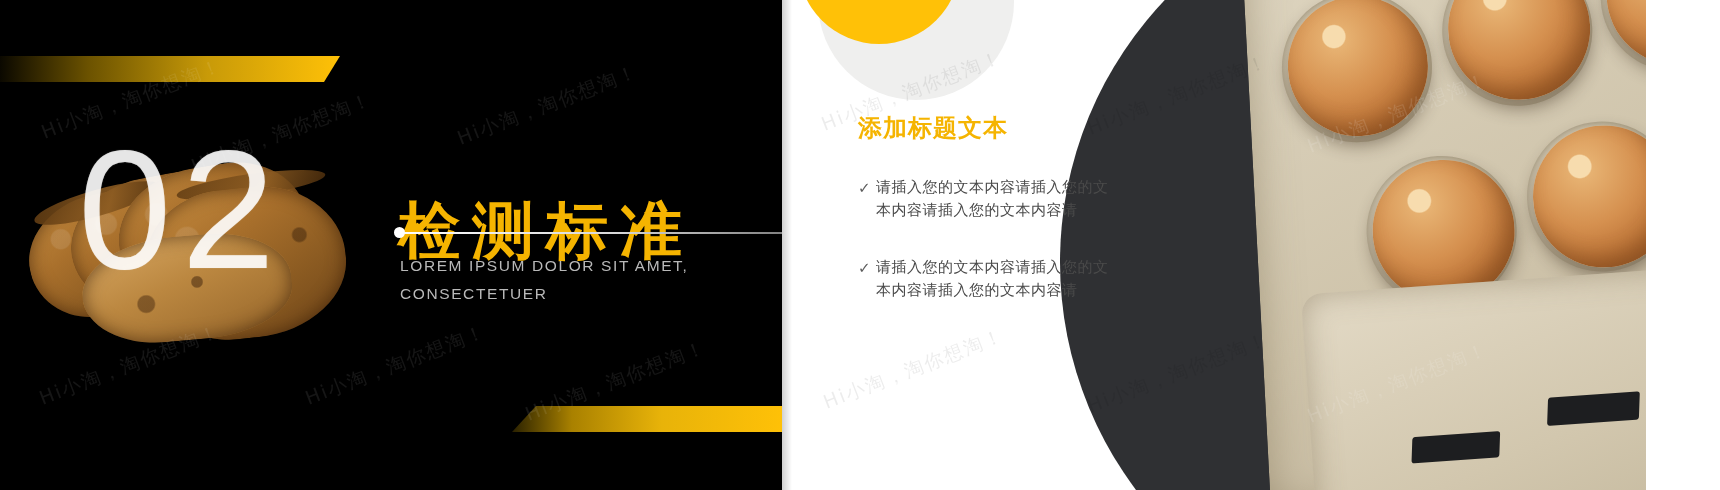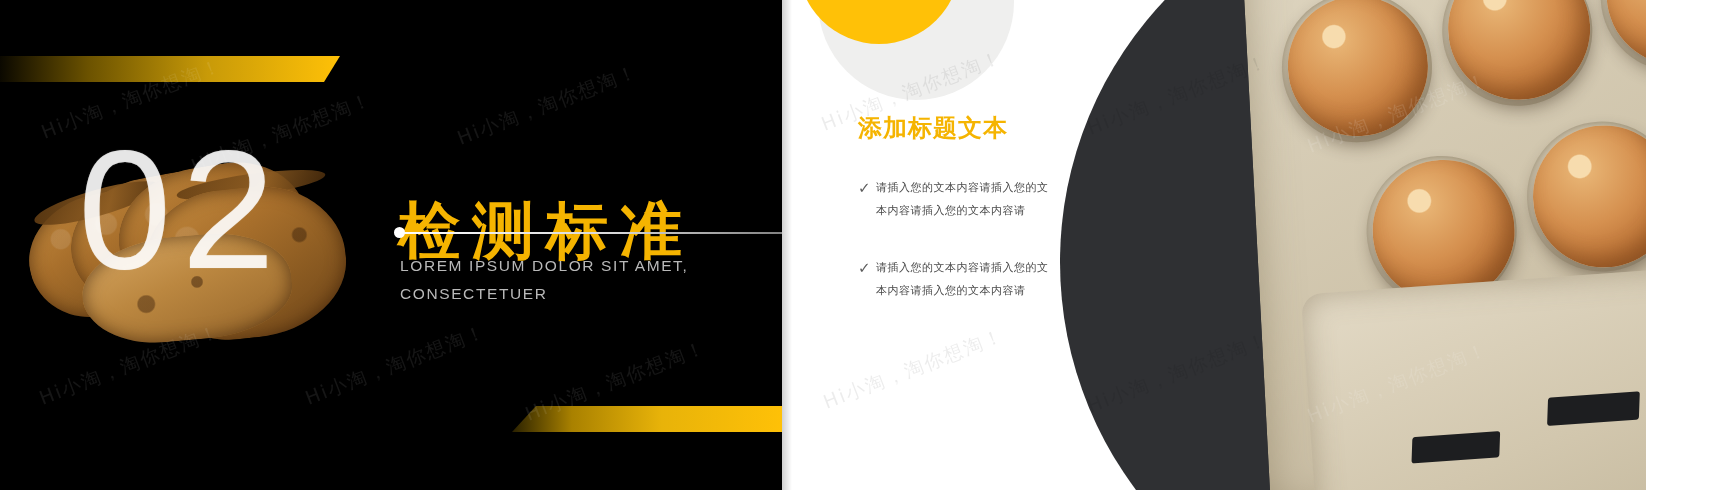--- a/index.html
+++ b/index.html
@@ -106,21 +106,21 @@
   .slot{position:absolute;background:#1d1e20;border-radius:3px;
         transform:skewX(-6deg);}
 
   .rp-title{position:absolute;left:76px;top:112px;
             font-family:"DejaVu Sans","Liberation Sans",sans-serif;
             font-size:24px;font-weight:700;color:#F5B400;letter-spacing:1px;}
   .bullets{position:absolute;left:76px;top:176px;width:330px;}
   .bullet{display:flex;align-items:flex-start;margin-bottom:34px;}
   .check{flex:0 0 auto;width:18px;color:#5d5d5d;font-size:15px;line-height:23px;}
   .btxt{font-family:"DejaVu Sans","Liberation Sans",sans-serif;
-        font-size:11px;line-height:23px;color:#4a4a4a;letter-spacing:.5px;}
+        font-size:15px;line-height:23px;color:#4a4a4a;letter-spacing:.5px;}
 
   
   .wm{position:absolute;font-family:"DejaVu Sans","Liberation Sans",sans-serif;
       font-size:19px;transform:rotate(-21deg);white-space:nowrap;
       pointer-events:none;letter-spacing:2px;}
   .wm-dark{color:rgba(255,255,255,.085);}
   .wm-light{color:rgba(0,0,0,.075);}
 </style>
 </head>
 <body>

